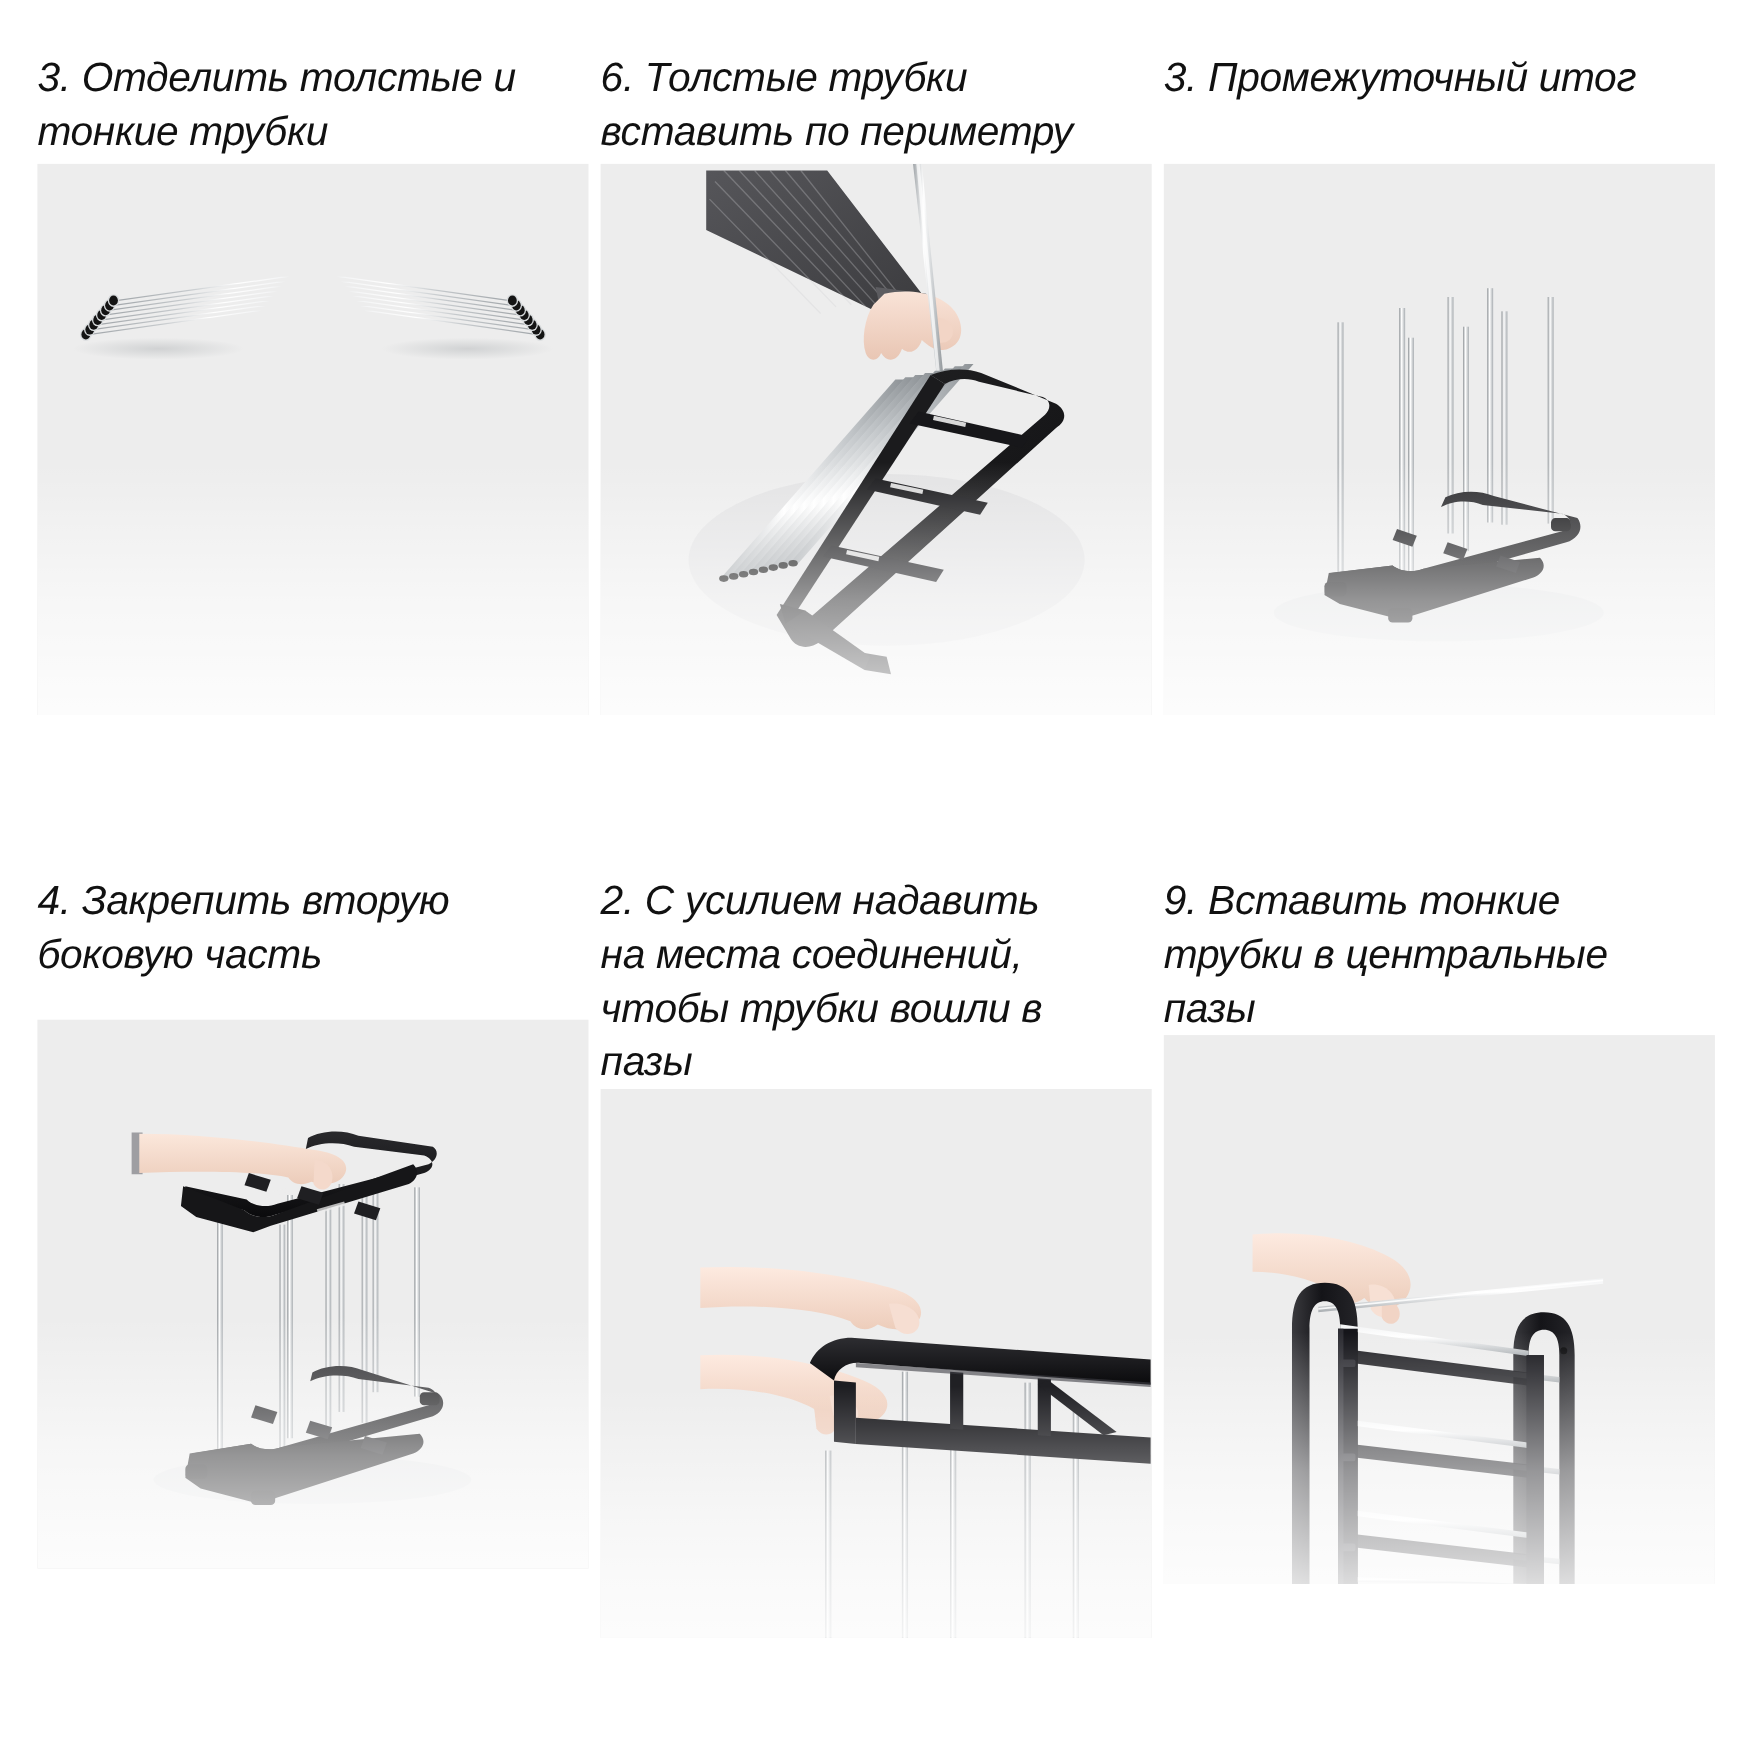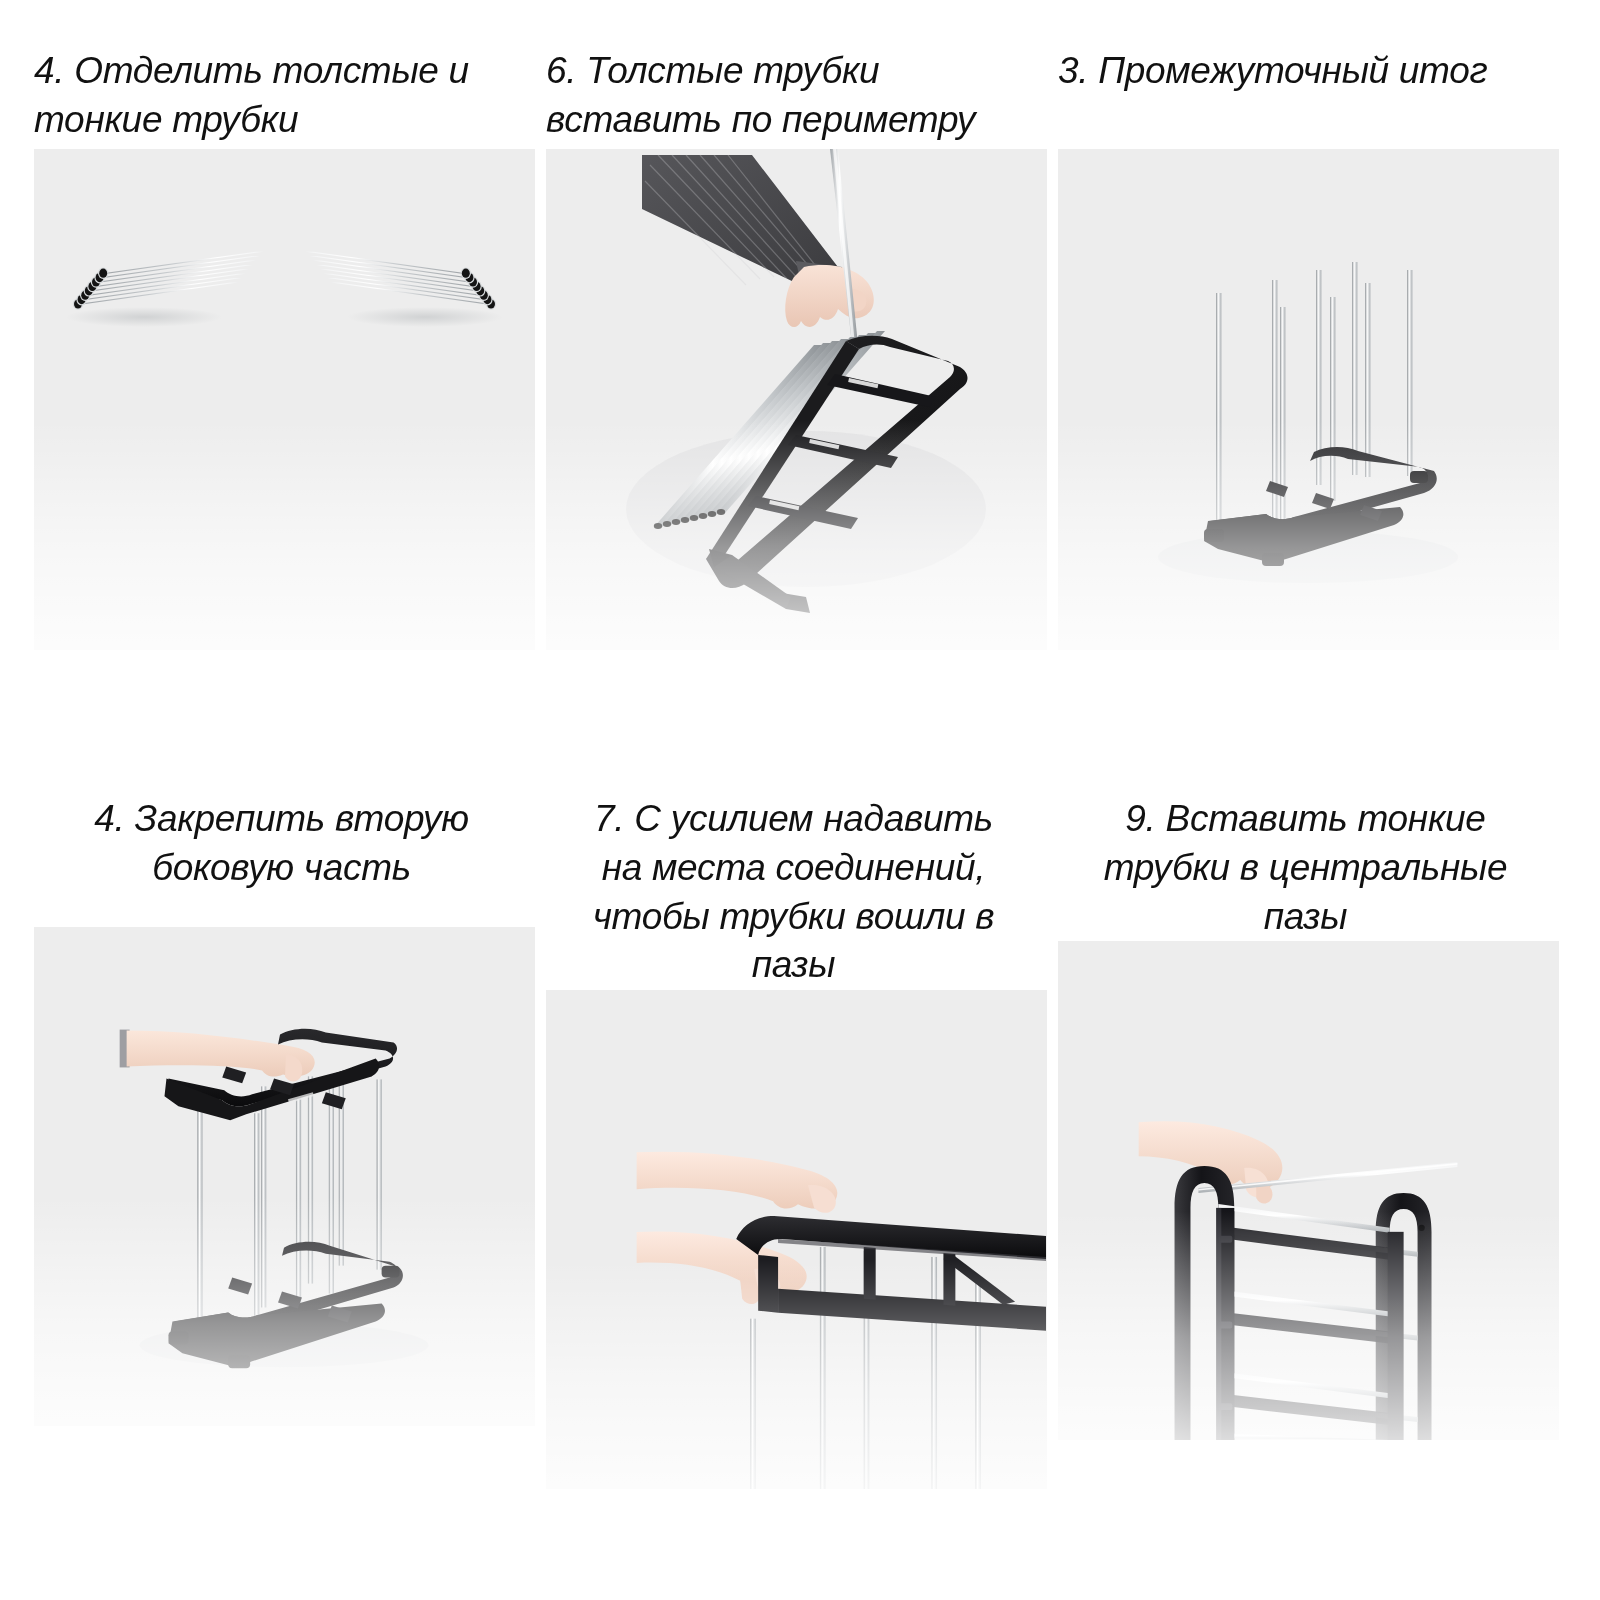--- a/index.html
+++ b/index.html
@@ -39,21 +39,21 @@
     font-size: 37px;
     line-height: 1.32;
     letter-spacing: -0.3px;
     color: #111111;
     white-space: pre-line;
     padding-right: 6px;
   }
 
   
   .row1 .step-title { padding-top: 47px; min-height: 149px; }
-  .row2 .step-title { padding-top: 40px; min-height: 172px; text-align: center; }
+  .row2 .step-title { padding-top: 40px; min-height: 172px; }
 
   .photo {
     position: relative;
     width: 501px;
     height: 501px;
     background: #ededed;
     overflow: hidden;
   }
   .row2 .photo { height: 499px; }
 
@@ -71,21 +71,21 @@
   
   .spacer-row { height: 105px; grid-column: 1 / -1; }
 </style>
 </head>
 <body>
 
 <div class="sheet">
   <div class="grid">
 
     <div class="step row1">
-      <div class="step-title">4. Отделить толстые и
+      <div class="step-title">3. Отделить толстые и
 тонкие трубки</div>
       <div class="photo">
         <svg class="art" viewBox="0 0 501 501">
           <defs>
             <linearGradient id="tubeG1" x1="0" y1="0" x2="0" y2="1">
               <stop offset="0" stop-color="#f3f4f5"></stop>
               <stop offset="0.28" stop-color="#ffffff"></stop>
               <stop offset="0.55" stop-color="#c6cacd"></stop>
               <stop offset="1" stop-color="#9ea3a7"></stop>
             </linearGradient>
@@ -475,21 +475,21 @@
             <rect x="134" y="406" width="20" height="13" rx="4" fill="#101012"></rect>
             <rect x="194" y="430" width="22" height="13" rx="4" fill="#101012"></rect>
             <rect x="348" y="340" width="18" height="12" rx="4" fill="#101012"></rect>
           </g>
         </svg>
         <div class="floor"></div>
       </div>
     </div>
 
     <div class="step row2">
-      <div class="step-title">7. С усилием надавить
+      <div class="step-title">2. С усилием надавить
 на места соединений,
 чтобы трубки вошли в
 пазы</div>
       <div class="photo">
         <svg class="art" viewBox="0 0 501 501">
           <defs>
             <linearGradient id="rodG5" x1="0" y1="0" x2="1" y2="0">
               <stop offset="0" stop-color="#8e9397"></stop>
               <stop offset="0.4" stop-color="#ffffff"></stop>
               <stop offset="1" stop-color="#a6abaf"></stop>

